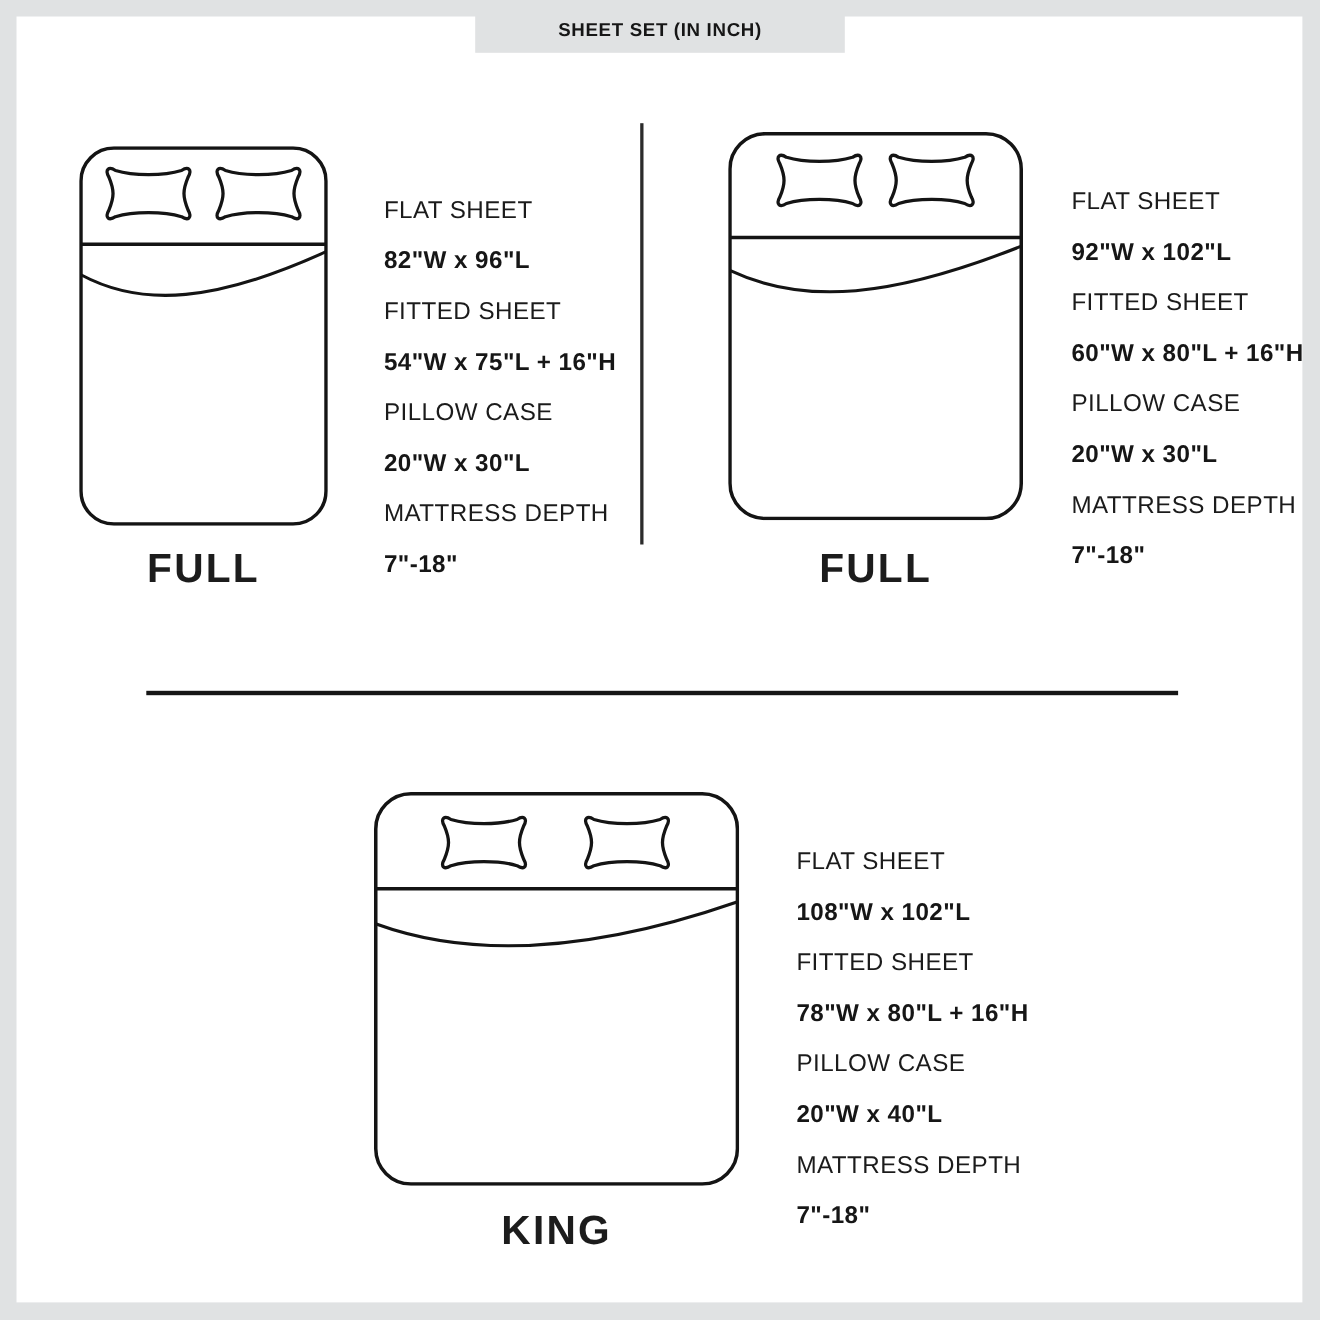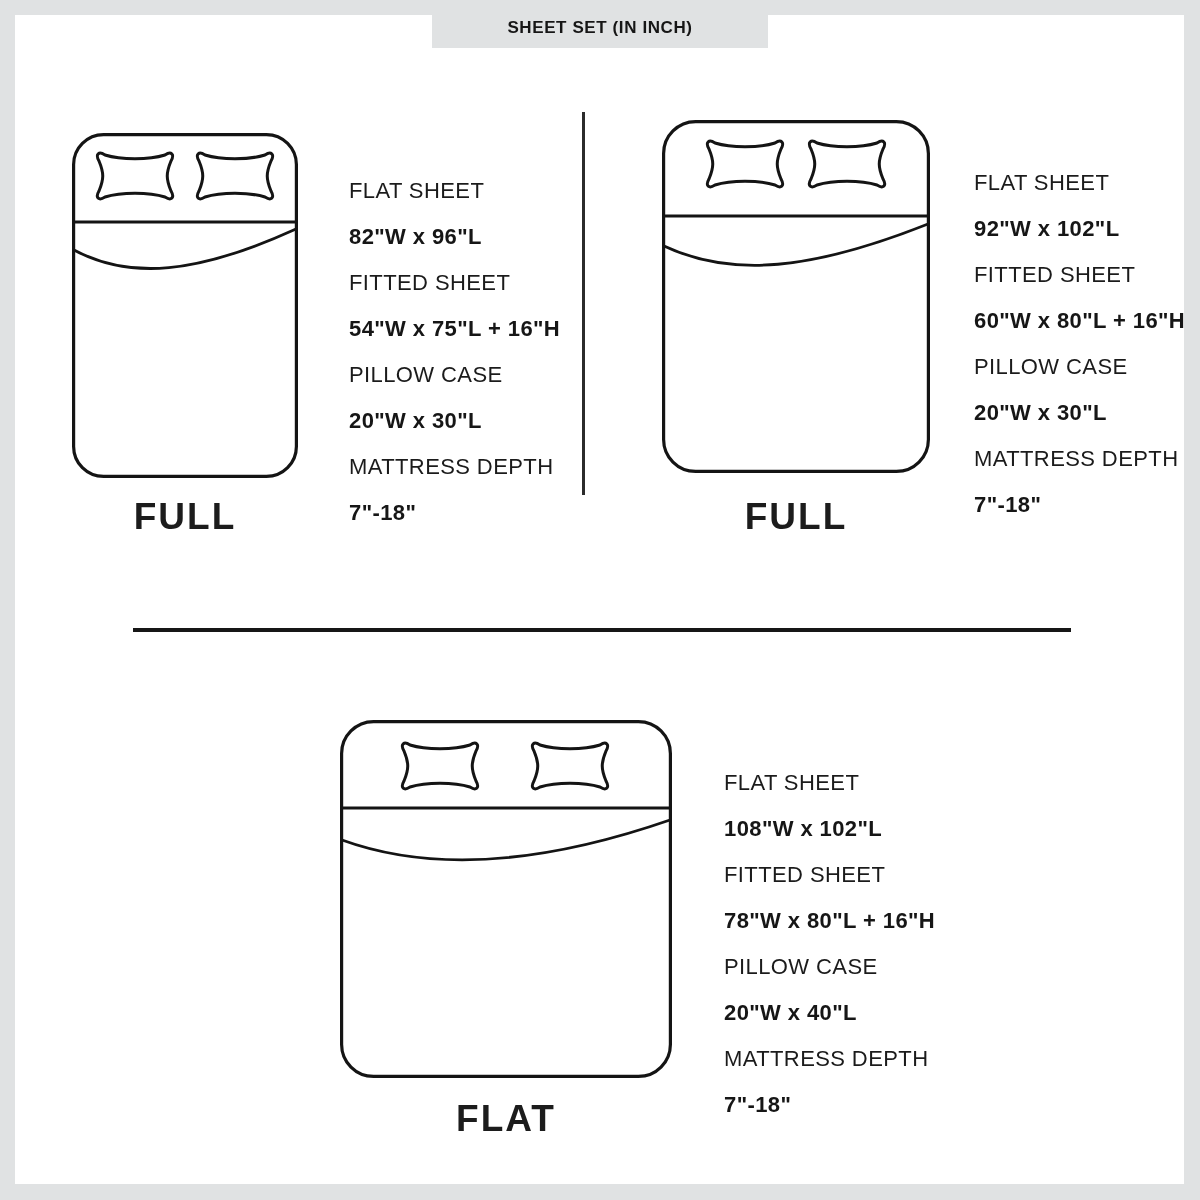--- a/index.html
+++ b/index.html
@@ -156,21 +156,21 @@
 
   <div class="bed" style="left:340px; top:720px;">
     <svg width="332" height="358" viewBox="0 0 332 358">
       <rect x="1.6" y="1.6" width="328.8" height="354.8" rx="32" fill="#ffffff" stroke="#141414" stroke-width="3.2"></rect>
       <use href="#pillow" x="58" y="20"></use>
       <use href="#pillow" x="188" y="20"></use>
       <line x1="2" y1="88" x2="330" y2="88" stroke="#141414" stroke-width="3.2"></line>
       <path d="M 2,120 C 90,152 200,145 330,100" fill="none" stroke="#141414" stroke-width="2.8"></path>
     </svg>
   </div>
-  <div class="size-label" style="left:340px; top:1098px; width:332px;">FLAT</div>
+  <div class="size-label" style="left:340px; top:1098px; width:332px;">KING</div>
   <div class="specs" style="left:708px; top:752px;">
     <div class="spec-group">
       <p class="spec-label">FLAT SHEET</p>
       <p class="spec-value">108"W x 102"L</p>
     </div>
     <div class="spec-group">
       <p class="spec-label">FITTED SHEET</p>
       <p class="spec-value">78"W x 80"L + 16"H</p>
     </div>
     <div class="spec-group">

